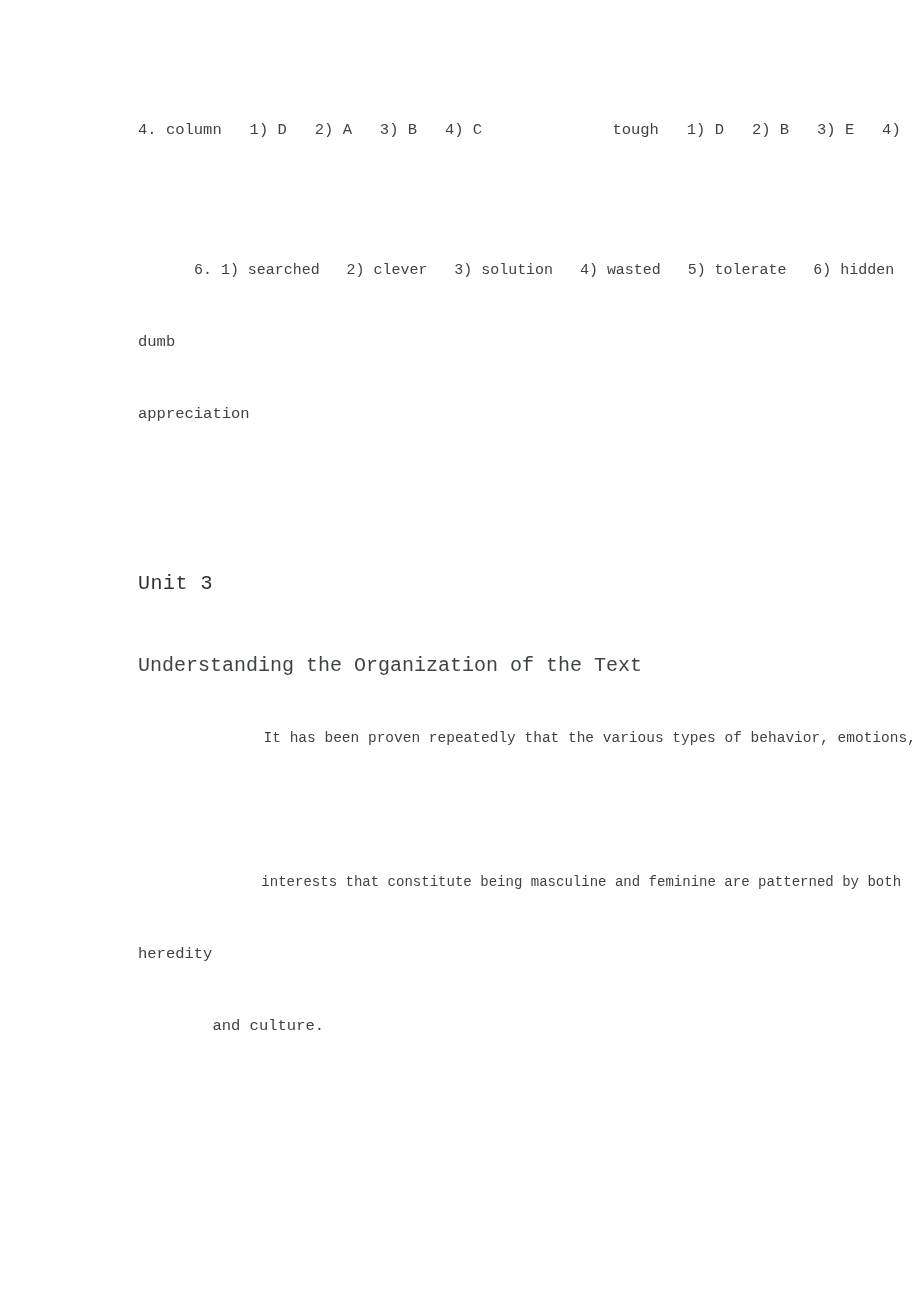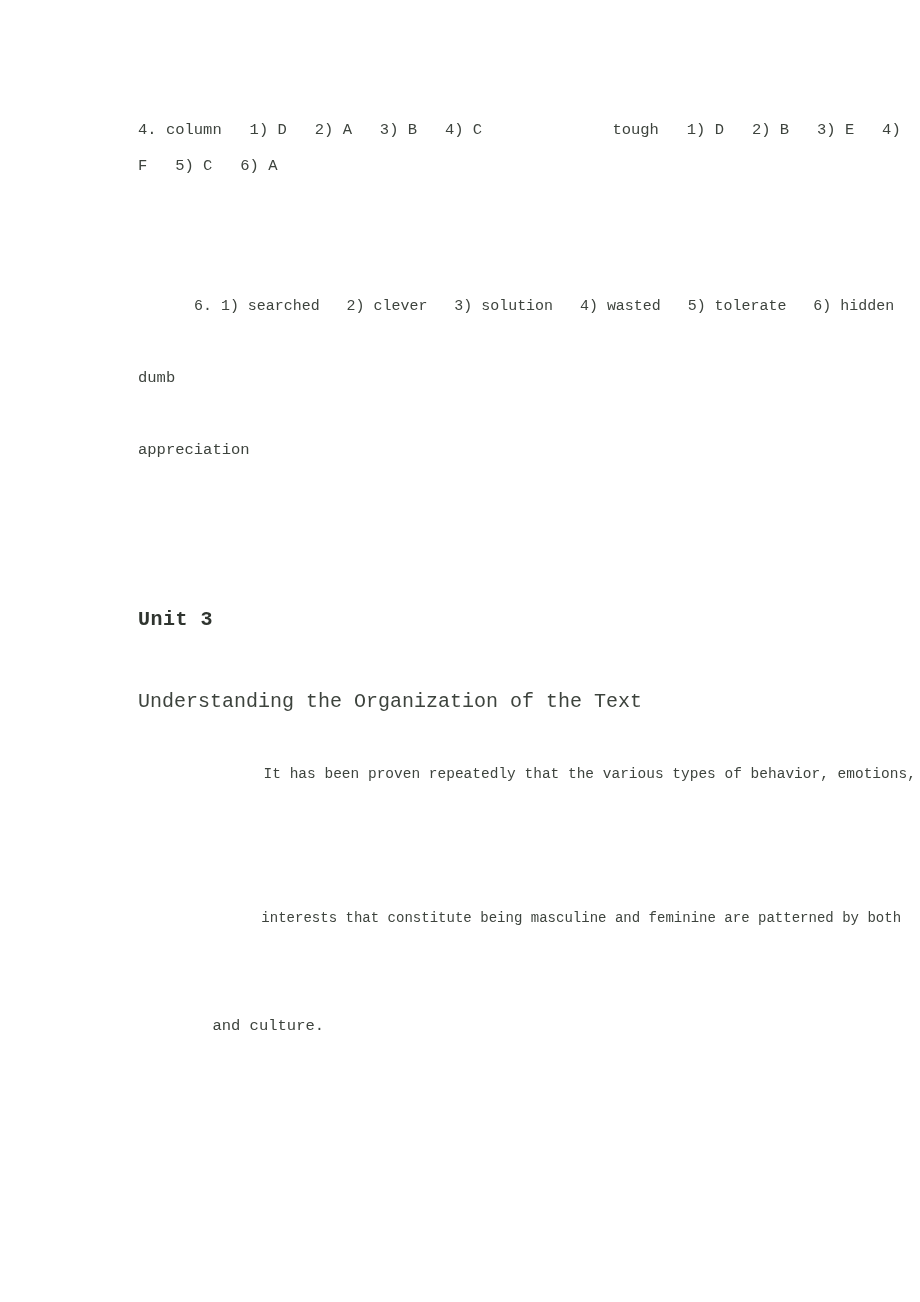--- a/index.html
+++ b/index.html
@@ -54,21 +54,21 @@
   .cond-1 { display: inline-block; transform: scaleX(0.965); transform-origin: left center; }
   .cond-2 { display: inline-block; transform: scaleX(0.935); transform-origin: left center; }
   .cond-3 { display: inline-block; transform: scaleX(0.905); transform-origin: left center; }
 
   .blank {
     height: 36px;
   }
 
   .unit-heading {
     font-size: 20px;
-    font-weight: bold;
+    font-weight: normal;
     line-height: 36px;
     color: #2f342f;
     white-space: pre;
     letter-spacing: 0.5px;
   }
 
   .sec-heading {
     font-size: 20px;
     line-height: 36px;
     white-space: pre;
@@ -79,21 +79,20 @@
   .gap-md { height: 46px; }
   .gap-sm { height: 30px; }
 </style>
 </head>
 <body>
 
 <div class="page">
   <div class="content">
 
     <div class="line">4. column   1) D   2) A   3) B   4) C              tough   1) D   2) B   3) E   4)</div>
-    <div class="line">F   5) C   6) A</div>
 
     <div class="gap-lg"></div>
 
     <div class="jline">
       <span class="cond-1">6. 1) searched   2) clever   3) solution   4) wasted   5) tolerate   6) hidden   7)</span>
     </div>
     <div class="line">dumb</div>
 
     <div class="blank"></div>
 
@@ -114,20 +113,21 @@
 
     <div class="jline">
       <span class="cond-2">        It has been proven repeatedly that the various types of behavior, emotions,</span>
     </div>
 
     <div class="blank"></div>
 
     <div class="jline">
       <span class="cond-3">        interests that constitute being masculine and feminine are patterned by both</span>
     </div>
+    <div class="line">heredity</div>
 
     <div class="blank"></div>
 
     <div class="line">        and culture.</div>
 
     <div class="jline">
       
     </div>
 
   </div>

